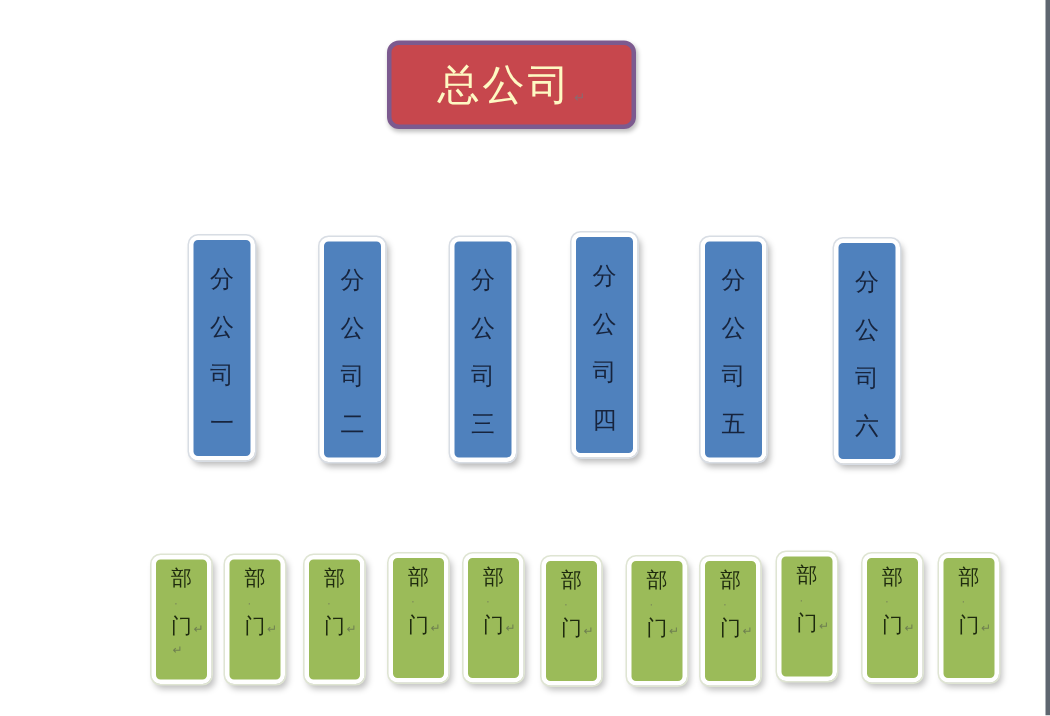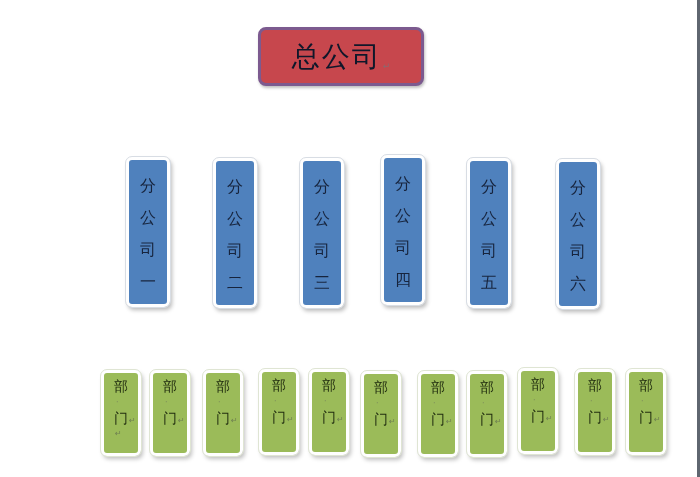--- a/index.html
+++ b/index.html
@@ -18,21 +18,21 @@
     }
     .root {
       left: 258px; top: 27px; width: 166px; height: 59px;
       background: #c7474d;
       border: 3px solid #7c5a8f;
       border-radius: 8px;
       box-shadow: 1px 2px 3px rgba(0,0,0,0.25);
       display: flex; align-items: center; justify-content: center;
     }
     .root-text {
-      font-size: 28px; color: #0f172a; letter-spacing: 2px;
+      font-size: 28px; color: #fef9c3; letter-spacing: 2px;
     }
     .mark {
       font-size: 9px; color: #8a6a70; margin-left: 1px; align-self: flex-end; margin-bottom: 12px;
     }
     .branch {
       background: #4f81bd;
       border: 3px solid #ffffff;
       outline: 1px solid #d8dde4;
       box-shadow: 2px 3px 4px rgba(0,0,0,0.28);
       width: 44px; height: 150px;

